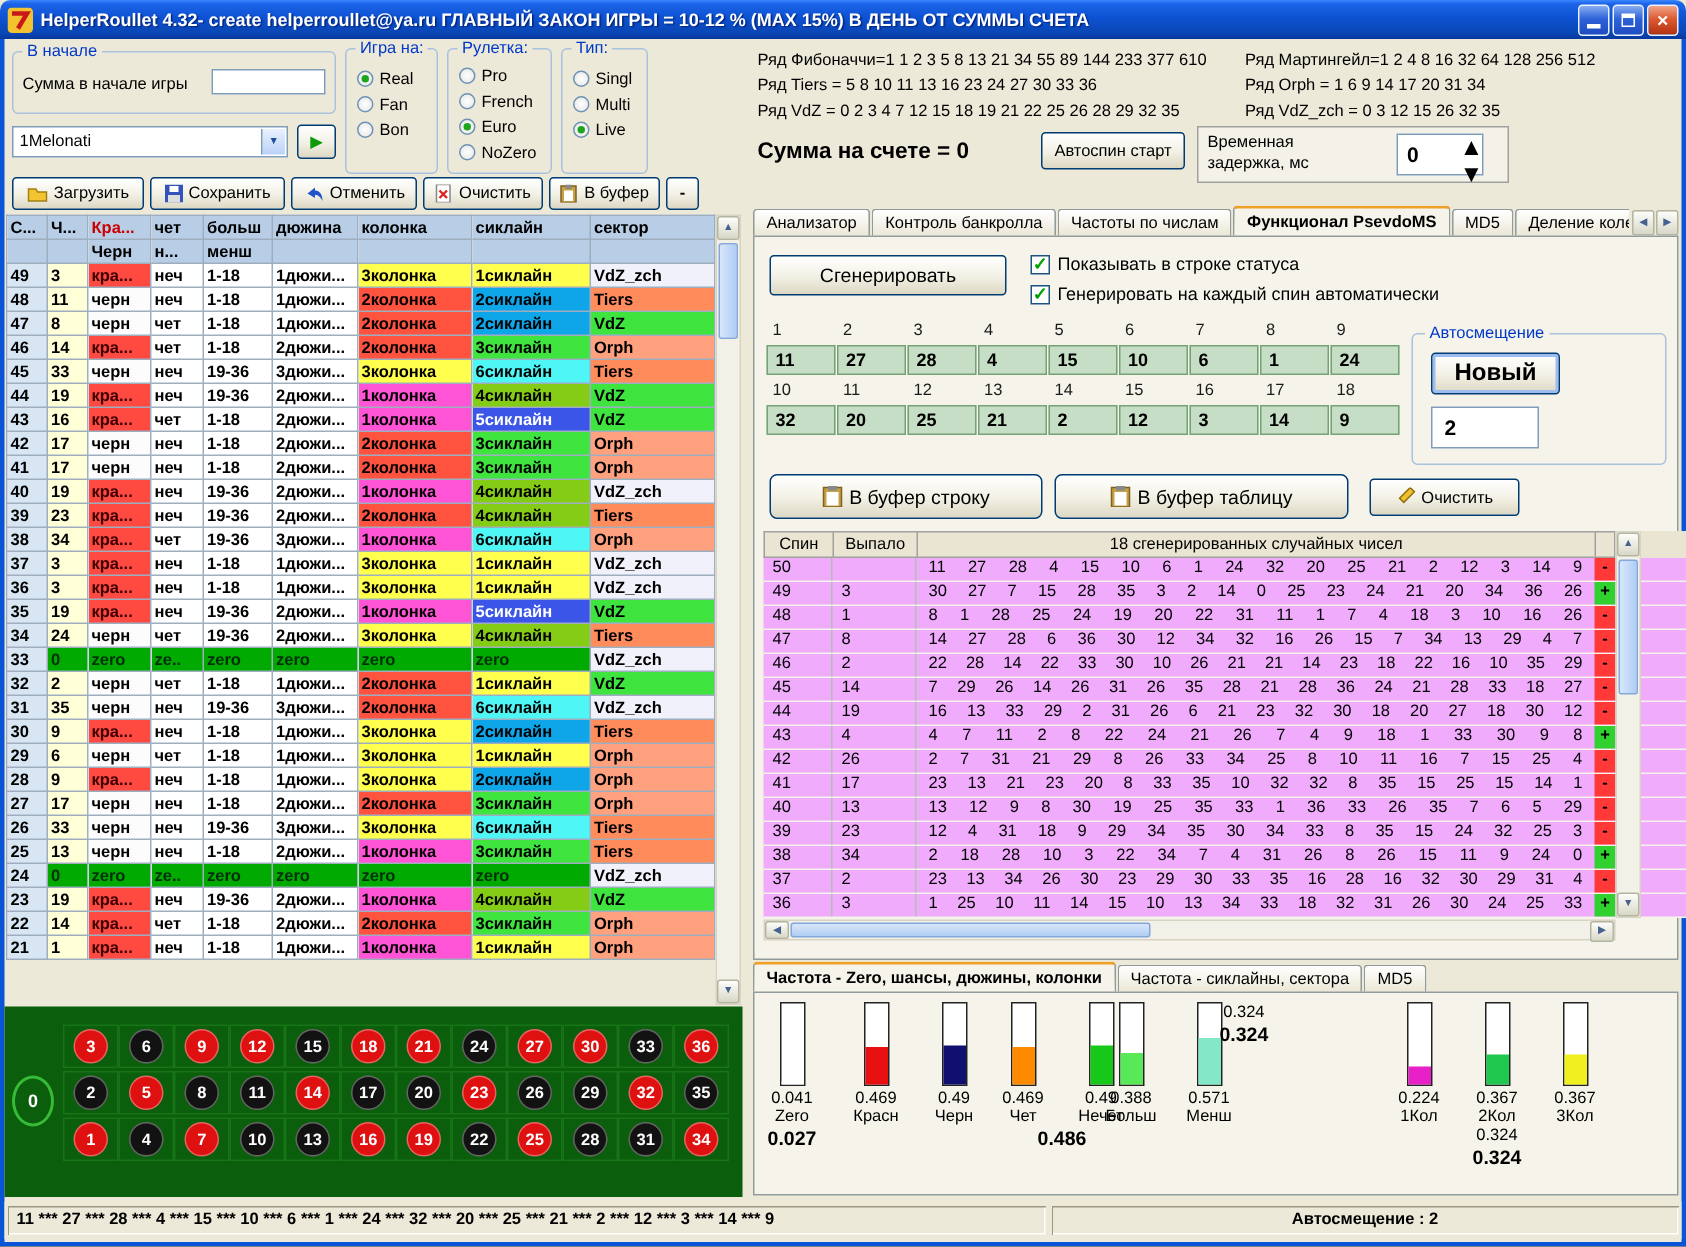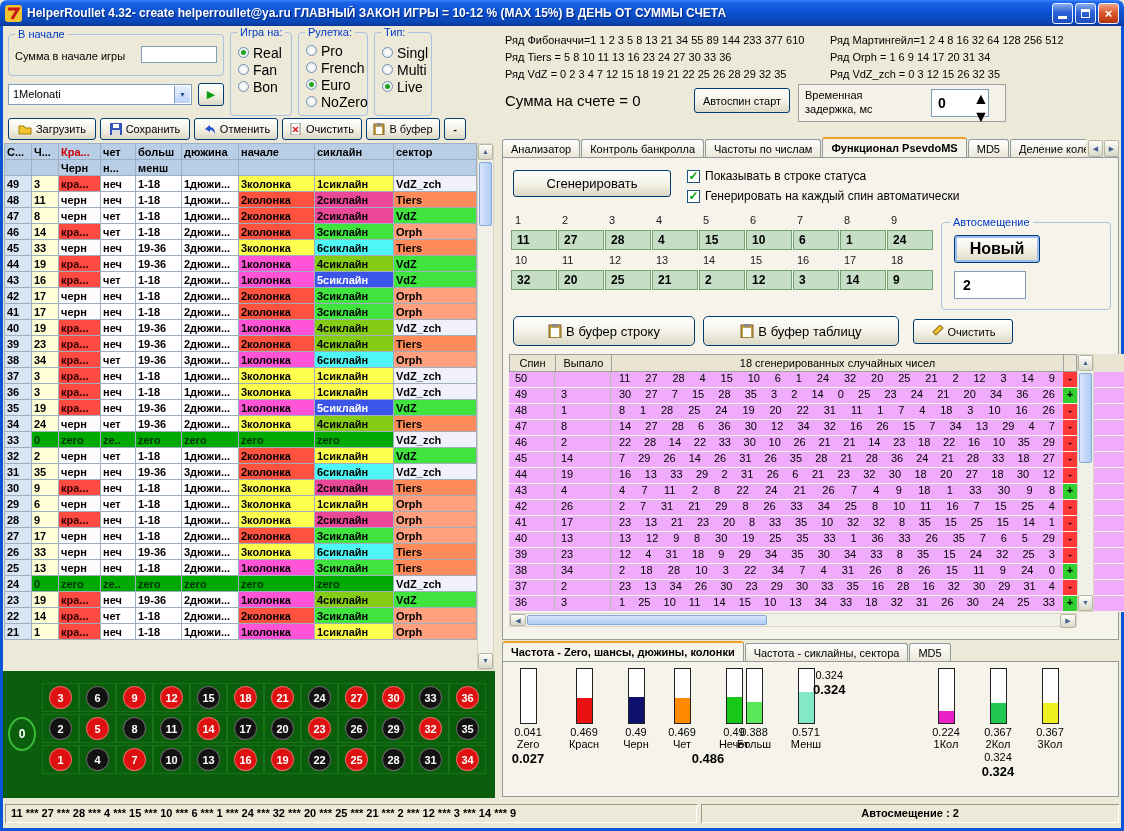--- a/index.html
+++ b/index.html
@@ -23,41 +23,41 @@
   .glyph-min{width:9px;height:3px;background:#FFF;margin-top:9px;}
   .glyph-max{width:9px;height:9px;border:1px solid #FFF;border-top:3px solid #FFF;}
   
   .gb{position:absolute;border:1px solid #A9C2DD;border-radius:4px;}
   .gb .lg{position:absolute;top:-7px;left:6px;background:#ECE9D8;padding:0 3px;font-size:11px;color:#0038C8;}
   .lbl{font-size:11px;}
   .tin{border:1px solid #7F9DB9;background:#FFF;font-size:11px;padding:0 3px;font-family:inherit;}
   .xbtn{position:relative;display:inline-flex;align-items:center;justify-content:center;gap:4px;
         border:1px solid #003C74;border-radius:3px;font-size:11px;font-family:inherit;cursor:default;
         background:linear-gradient(#FFFFFF,#F2F0E4 55%,#DCD8C4);box-shadow:inset 0 1px 0 #FFF;}
-  .rrow{display:flex;align-items:center;gap:4px;font-size:14px;height:17px;}
+  .rrow{display:flex;align-items:center;gap:4px;font-size:11px;height:17px;}
   .rdot{width:11px;height:11px;border-radius:50%;border:1px solid #6E93B5;background:radial-gradient(#FFF,#E4E4E4);position:relative;}
   .rdot.on:after{content:"";position:absolute;left:2px;top:2px;width:5px;height:5px;border-radius:50%;background:#1DA51D;}
   .combo{position:absolute;border:1px solid #7F9DB9;background:#FFF;font-size:11px;line-height:19px;padding-left:4px;}
   .carr{position:absolute;right:1px;top:1px;bottom:1px;width:16px;border-left:1px solid #7F9DB9;
         background:linear-gradient(#E9F1FD,#BAD2F8);color:#1F4E9C;font-size:7px;text-align:center;line-height:18px;}
   
   .htable{position:absolute;left:4px;top:143px;border-collapse:collapse;table-layout:fixed;width:472px;background:#FFF;}
   .htable td{border:1px solid #9FAEBE;height:16px;font-size:11px;font-weight:bold;overflow:hidden;
              white-space:nowrap;padding:0 2px;text-align:left;}
   .htable .hd td{background:#B8CEE6;}
   .c-spin{background:#D8E6F4;text-align:center;}
   .c-num{background:#FFFFD8;text-align:center;}
   .c-red{background:#FF4A42;color:#3C0000;}
   .c-blk{background:#FCFCFC;}
   .c-zero{background:#00AA00;color:#00300A;text-align:center;}
   .c-col1{background:#FF54D6;}
   .c-col2{background:#FF5340;}
   .c-col3{background:#FFFF4E;}
   .c-six1{background:#FFFF4E;}
-  .c-six2{background:#ec4899;margin-top:12px;}
+  .c-six2{background:#0ea5e9;margin-top:12px;}
   .c-six3{background:#3FE43F;}
   .c-six4{background:#84cc16;}
   .c-six5{background:#3A55E8;color:#FFF;}
   .c-six6{background:#4EF6F6;}
   .c-tiers{background:#FF8C5A;}
   .c-orph{background:#FFA07E;}
   .c-vdz{background:#3FE43F;}
   .c-zch{background:#F1F1FB;}
   .hred{color:#CC0000;}
   
@@ -74,21 +74,21 @@
   .bzero{position:absolute;left:5px;top:46px;width:28px;height:34px;border-radius:50%;
          border:2px solid #37BB37;color:#FFF;font-size:12px;font-weight:bold;display:flex;align-items:center;justify-content:center;background:#0B5E0B;}
   .brow{position:absolute;left:39px;display:flex;}
   .bcell{width:37px;height:29px;border:1px solid #177517;display:flex;align-items:center;justify-content:center;}
   .bnum{width:23px;height:23px;border-radius:50%;color:#FFF;font-size:11px;font-weight:bold;
         display:flex;align-items:center;justify-content:center;border:1px solid rgba(255,255,255,.35);}
   .bnum.r{background:#DE1010;}
   .bnum.b{background:#121212;}
   
   .series{position:absolute;font-size:11px;line-height:17px;white-space:nowrap;}
-  .balance{position:absolute;left:505px;top:92px;font-size:15px;font-weight:normal;}
+  .balance{position:absolute;left:505px;top:92px;font-size:15px;font-weight:bold;}
   .delaybox{position:absolute;left:798px;top:84px;width:208px;height:38px;border:1px solid #A0A0A0;background:#F4F2E8;}
   .spin{position:absolute;left:132px;top:4px;width:58px;height:28px;border:1px solid #7F9DB9;background:#FFF;}
   .spin .val{position:absolute;left:6px;top:5px;font-size:14px;font-weight:bold;}
   .spin .arrs{position:absolute;right:0;top:0;bottom:0;width:15px;display:flex;flex-direction:column;}
   
   .tabrow{position:absolute;left:502px;top:137px;display:flex;align-items:flex-end;width:584px;overflow:hidden;}
   .tab{height:19px;line-height:18px;padding:0 8px;font-size:11px;white-space:nowrap;
        background:linear-gradient(#FFFFFF,#EAE6D4);border:1px solid #919B9C;border-bottom:none;
        border-radius:3px 3px 0 0;margin-right:1px;}
   .tab.active{height:21px;background:#F6F4EA;border-top:2px solid #F0A028;font-weight:bold;}
@@ -300,21 +300,21 @@
         <col style="width:83px">
       </colgroup>
     <tbody id="htable-body">
         <tr class="hd">
           <td>С...</td>
           <td>Ч...</td>
           <td class="hred">Кра...</td>
           <td>чет</td>
           <td>больш</td>
           <td>дюжина</td>
-          <td>начале</td>
+          <td>колонка</td>
           <td>сиклайн</td>
           <td>сектор</td>
         </tr>
         <tr class="hd">
           <td></td>
           <td></td>
           <td>Черн</td>
           <td>н...</td>
           <td>менш</td>
           <td></td>

